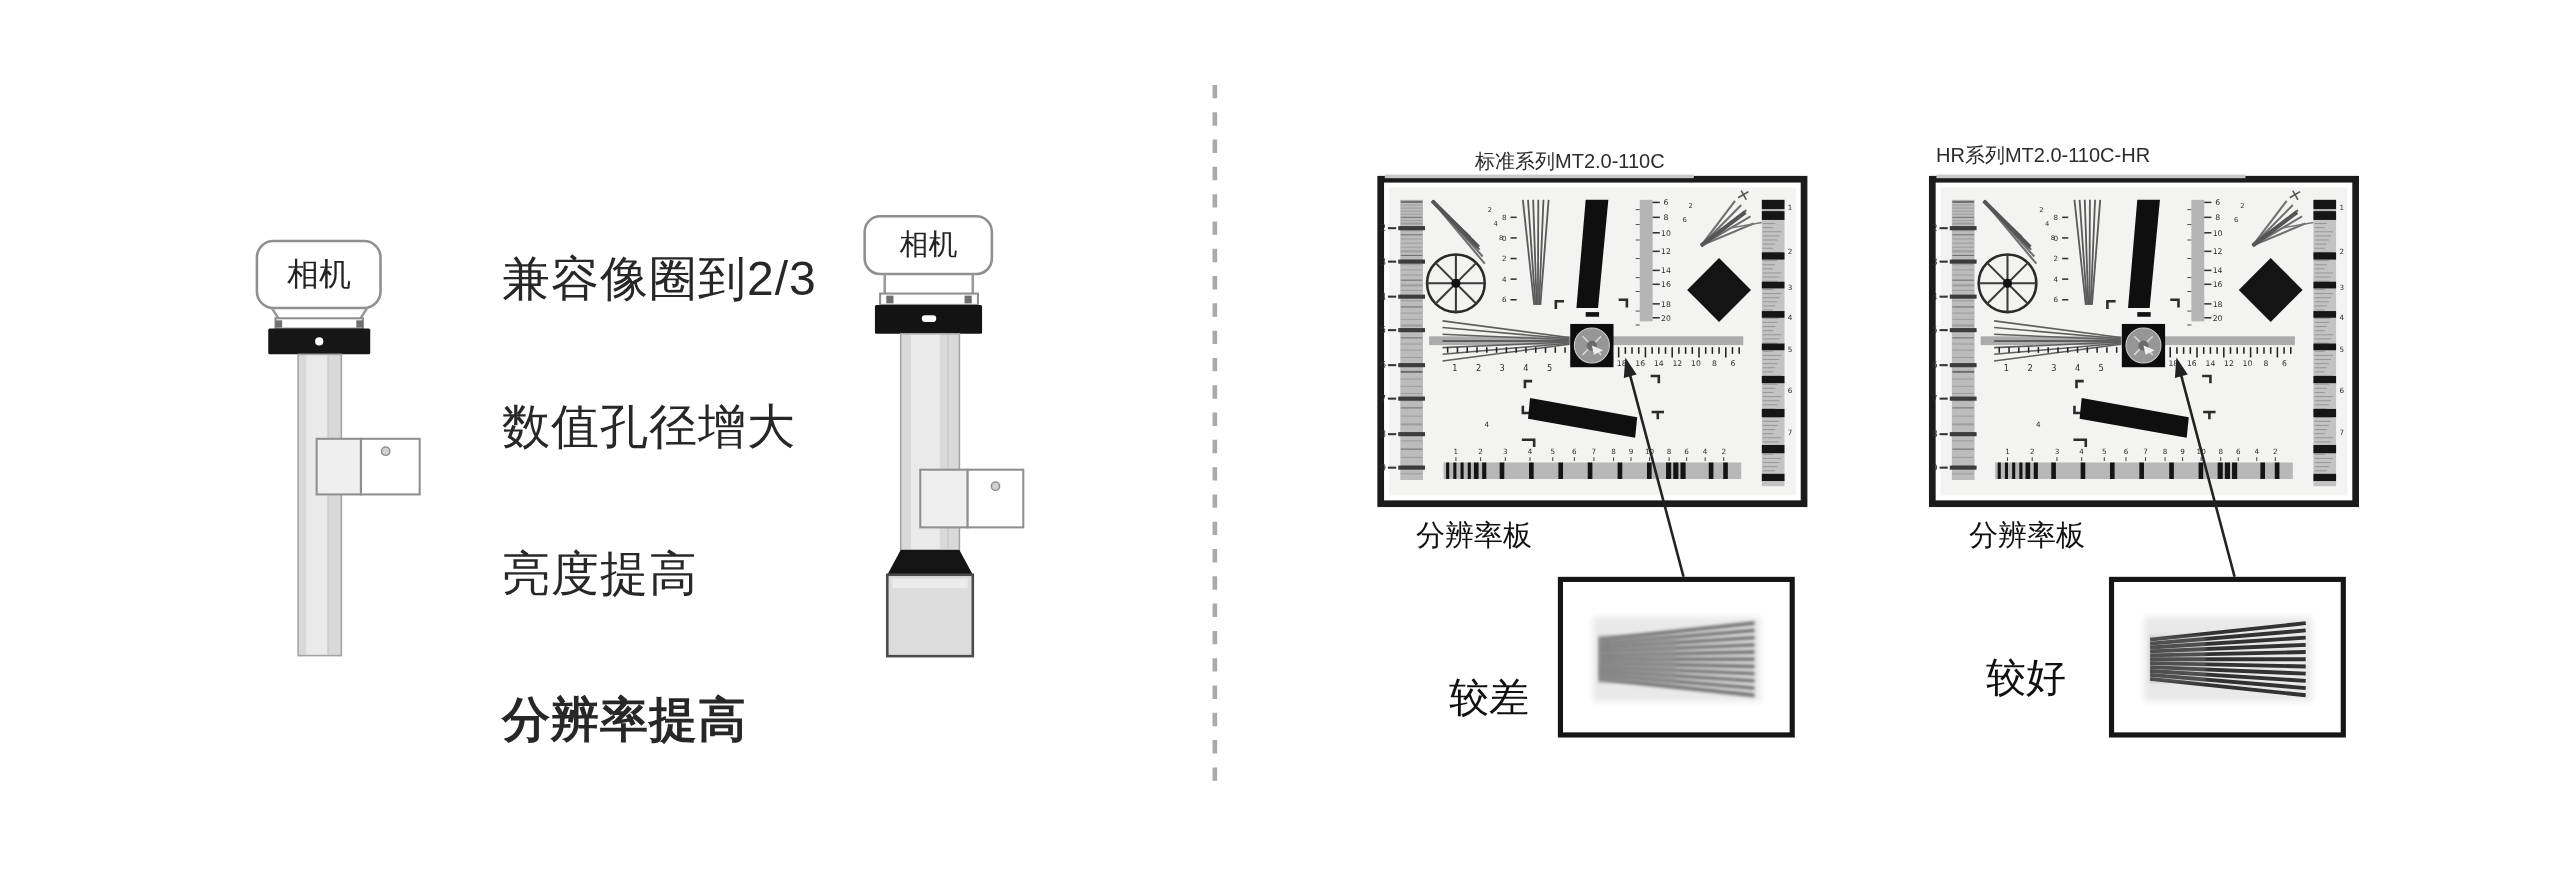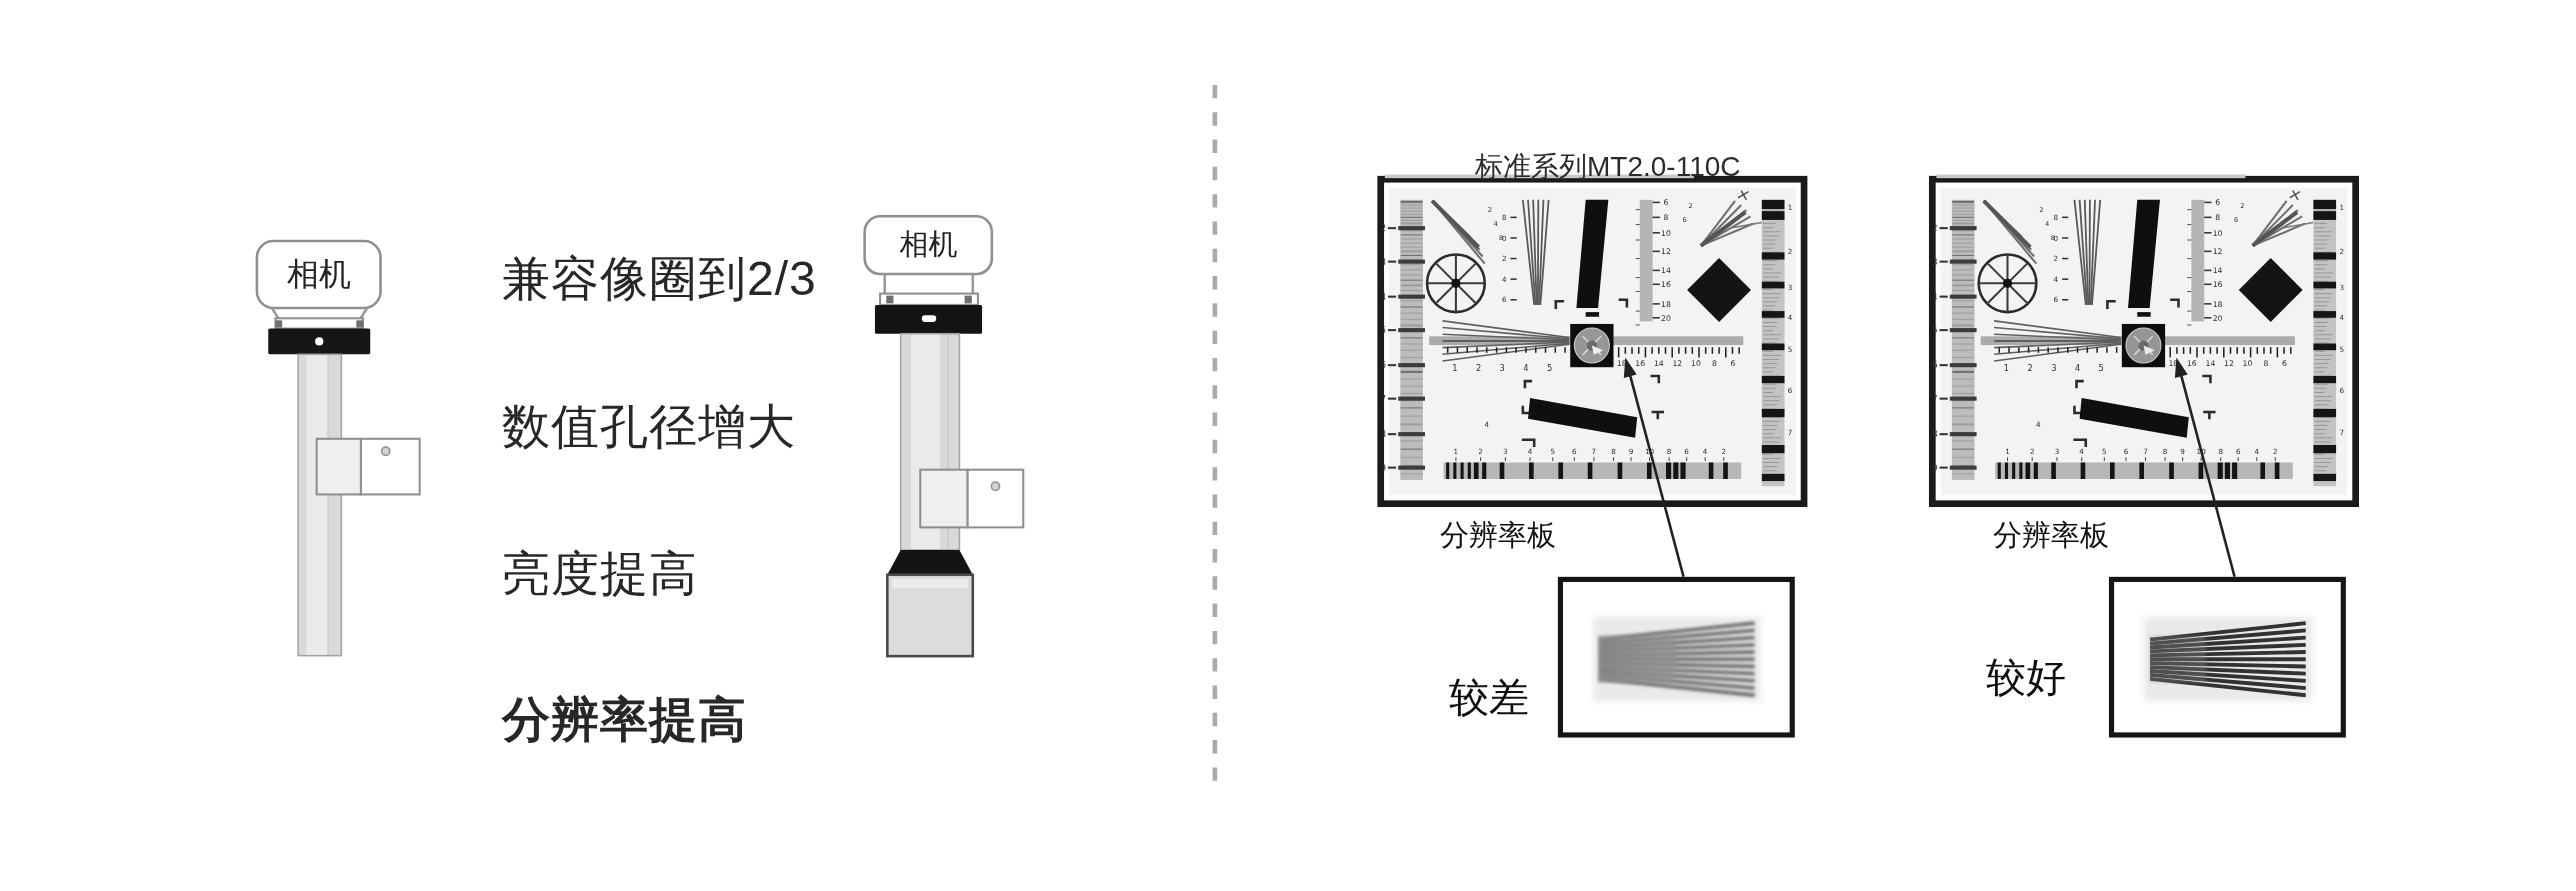--- a/index.html
+++ b/index.html
@@ -5,22 +5,22 @@
   html,body{margin:0;padding:0;background:#ffffff;}
   .canvas{position:relative;width:2576px;height:891px;background:#ffffff;overflow:hidden;
           font-family:"Liberation Sans",sans-serif;}
   .abs{position:absolute;}
   svg{position:absolute;left:0;top:0;}
   svg text{font-family:"DejaVu Sans","Liberation Sans",sans-serif;fill:#2e2e2e;}
   .cam-label{display:flex;align-items:center;justify-content:center;color:#222;}
   .cam-label.c1{left:257px;top:241px;width:124px;height:67px;font-size:32px;}
   .cam-label.c2{left:865px;top:216px;width:127px;height:58px;font-size:29px;}
   .feature{left:502px;font-size:48px;color:#272727;letter-spacing:1px;white-space:nowrap;}
-  .chart-title{font-size:28px;color:#2b2b2b;white-space:nowrap;}
-  .board-label{font-size:29px;color:#101010;white-space:nowrap;margin-left:24px;}
+  .chart-title{font-size:20px;color:#2b2b2b;white-space:nowrap;}
+  .board-label{font-size:29px;color:#101010;white-space:nowrap;}
   .quality-label{font-size:40px;color:#101010;white-space:nowrap;}
 </style>
 </head>
 <body>
 
 <div class="canvas">
 
   <svg width="2576" height="891" viewBox="0 0 5000 1730">
     <defs>
       <filter id="b1" x="-20%" y="-20%" width="140%" height="140%">
@@ -823,20 +823,21 @@
 
   <div class="abs cam-label c1">相机</div>
   <div class="abs cam-label c2">相机</div>
 
   <div class="abs feature" style="top:247px;">兼容像圈到2/3</div>
   <div class="abs feature" style="top:542px;">亮度提高</div>
   <div class="abs feature" style="top:395px;">数值孔径增大</div>
   <div class="abs feature" style="top:688px;font-weight:bold;">分辨率提高</div>
 
   <div class="abs chart-title" style="left:1475px;top:148px;">标准系列MT2.0-110C</div>
+  <div class="abs chart-title" style="left:1936px;top:142px;">HR系列MT2.0-110C-HR</div>
 
   <div class="abs board-label" style="left:1416px;top:516px;">分辨率板</div>
   <div class="abs board-label" style="left:1969px;top:516px;">分辨率板</div>
 
   <div class="abs quality-label" style="left:1449px;top:650px;margin-top:20px;">较差</div>
   <div class="abs quality-label" style="left:1986px;top:650px;">较好</div>
 
 </div>
 
 

